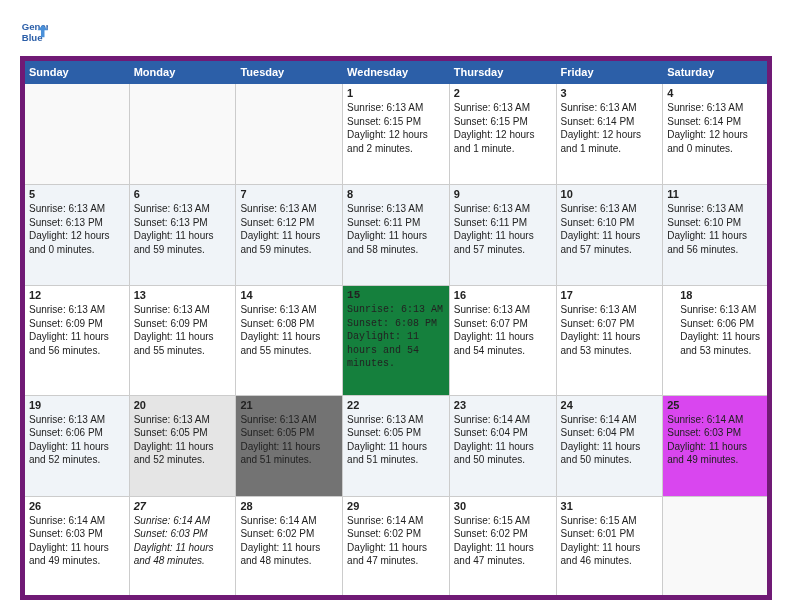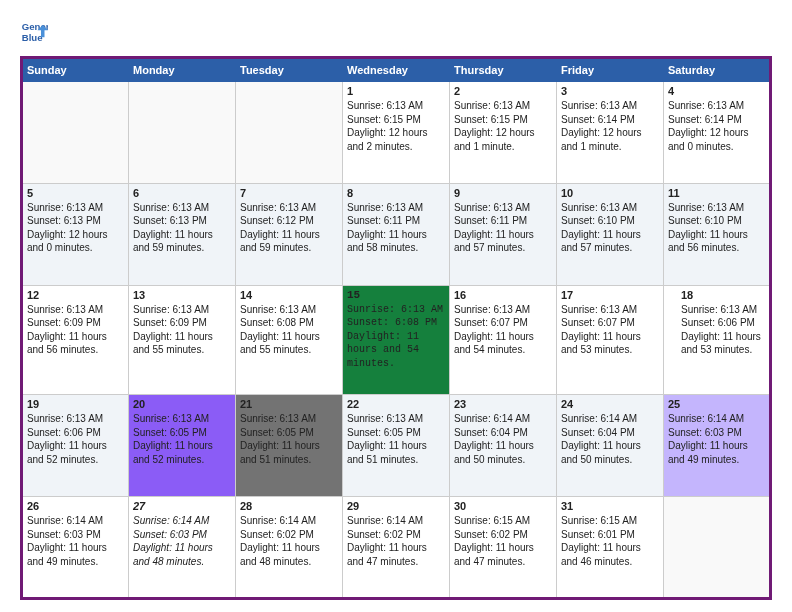--- a/index.html
+++ b/index.html
@@ -39,21 +39,21 @@
       font-size: 30px;
       font-weight: normal;
       color: #222;
     }
     .location {
       font-size: 13px;
       color: #555;
     }
     .calendar {
       flex: 1;
-      border: 3px solid #701a75;
+      border: 5px solid #701a75;
       border-collapse: collapse;
       width: 100%;
       table-layout: fixed;
     }
     .calendar th {
       background: #2c5fa8;
       color: #fff;
       font-size: 11px;
       font-weight: bold;
       padding: 5px 4px;
@@ -236,21 +236,21 @@
 Daylight: 11 hours and 53 minutes.</div>
           </td>
         </tr>
         <tr>
           <td style="background: rgb(240, 244, 248);">
             <span class="day-num">19</span>
             <div class="day-info" style="white-space: pre-line;">Sunrise: 6:13 AM
 Sunset: 6:06 PM
 Daylight: 11 hours and 52 minutes.</div>
           </td>
-          <td style="background: #8b5cf6;">
+          <td style="background: #e5e5e5;">
             <span class="day-num">20</span>
             <div class="day-info" style="white-space: pre-line;">Sunrise: 6:13 AM
 Sunset: 6:05 PM
 Daylight: 11 hours and 52 minutes.</div>
           </td>
           <td style="background: #737373;">
             <span class="day-num">21</span>
             <div class="day-info" style="white-space: pre-line;">Sunrise: 6:13 AM
 Sunset: 6:05 PM
 Daylight: 11 hours and 51 minutes.</div>
@@ -266,21 +266,21 @@
             <div class="day-info" style="white-space: pre-line;">Sunrise: 6:14 AM
 Sunset: 6:04 PM
 Daylight: 11 hours and 50 minutes.</div>
           </td>
           <td style="background: rgb(240, 244, 248);">
             <span class="day-num">24</span>
             <div class="day-info" style="white-space: pre-line;">Sunrise: 6:14 AM
 Sunset: 6:04 PM
 Daylight: 11 hours and 50 minutes.</div>
           </td>
-          <td style="background: #c4b5fd;">
+          <td style="background: #d946ef;">
             <span class="day-num">25</span>
             <div class="day-info" style="white-space: pre-line;">Sunrise: 6:14 AM
 Sunset: 6:03 PM
 Daylight: 11 hours and 49 minutes.</div>
           </td>
         </tr>
         <tr>
           <td style="background: rgb(255, 255, 255);">
             <span class="day-num">26</span>
             <div class="day-info" style="white-space: pre-line;">Sunrise: 6:14 AM

